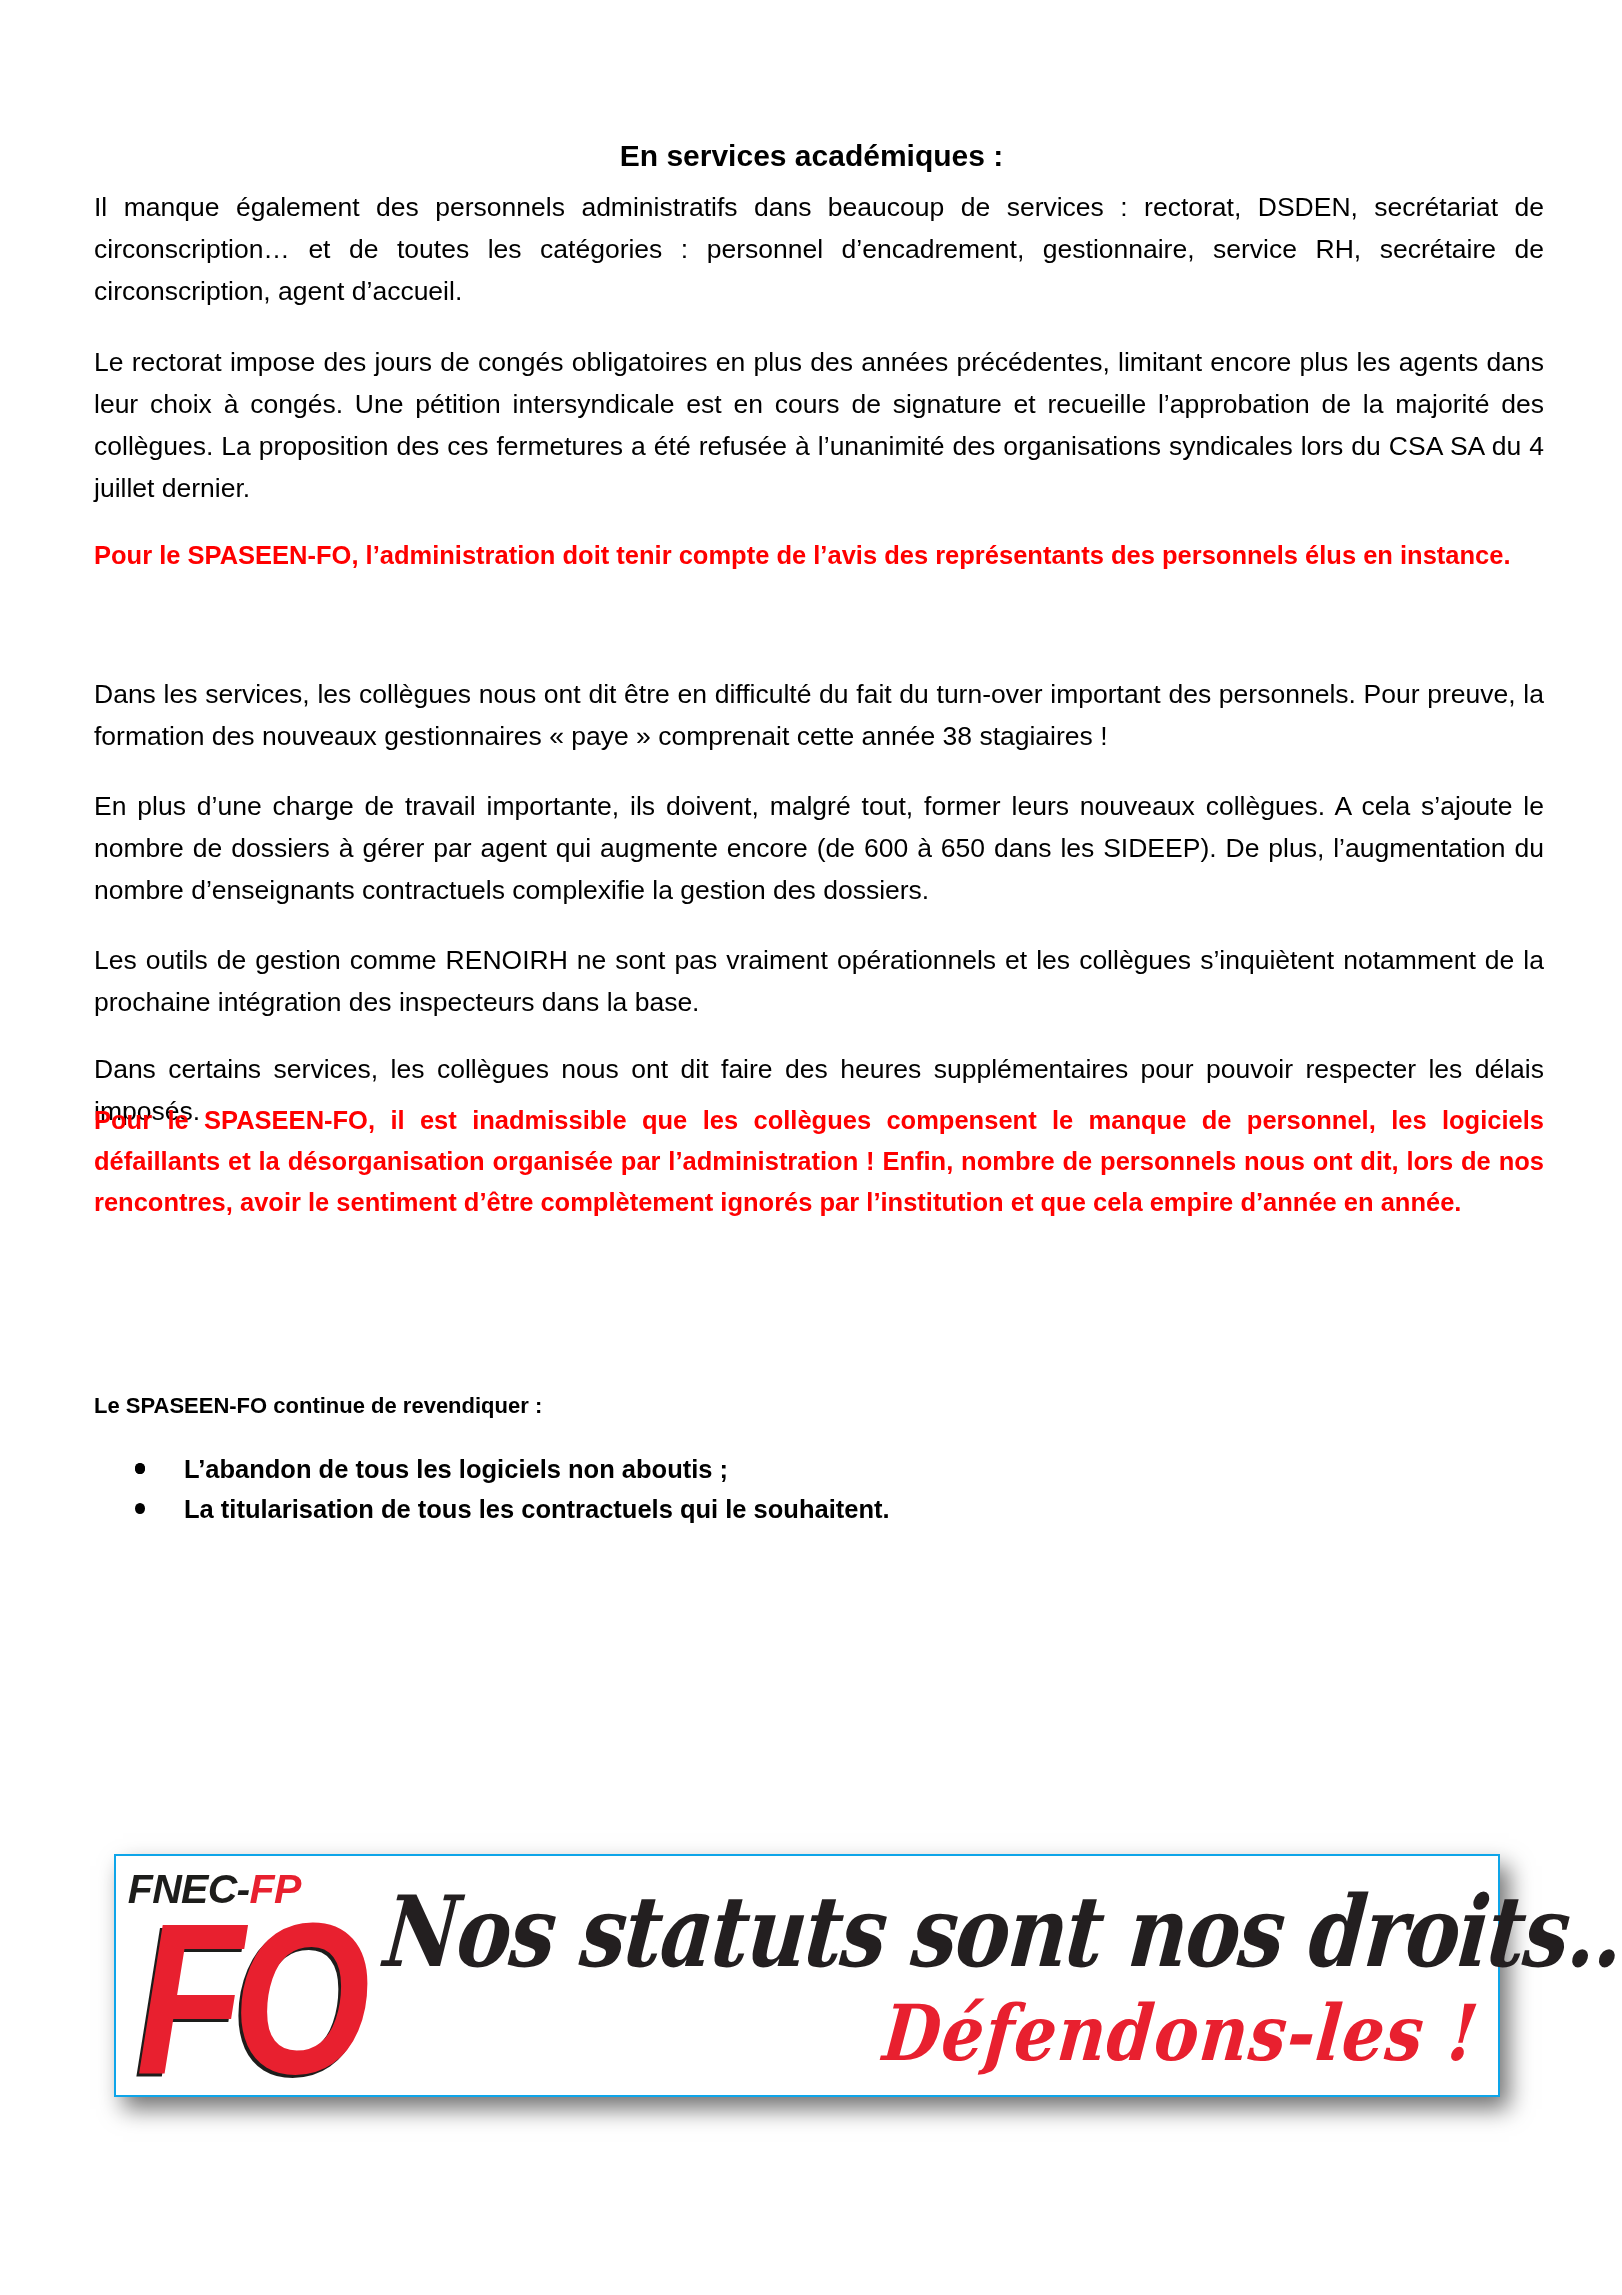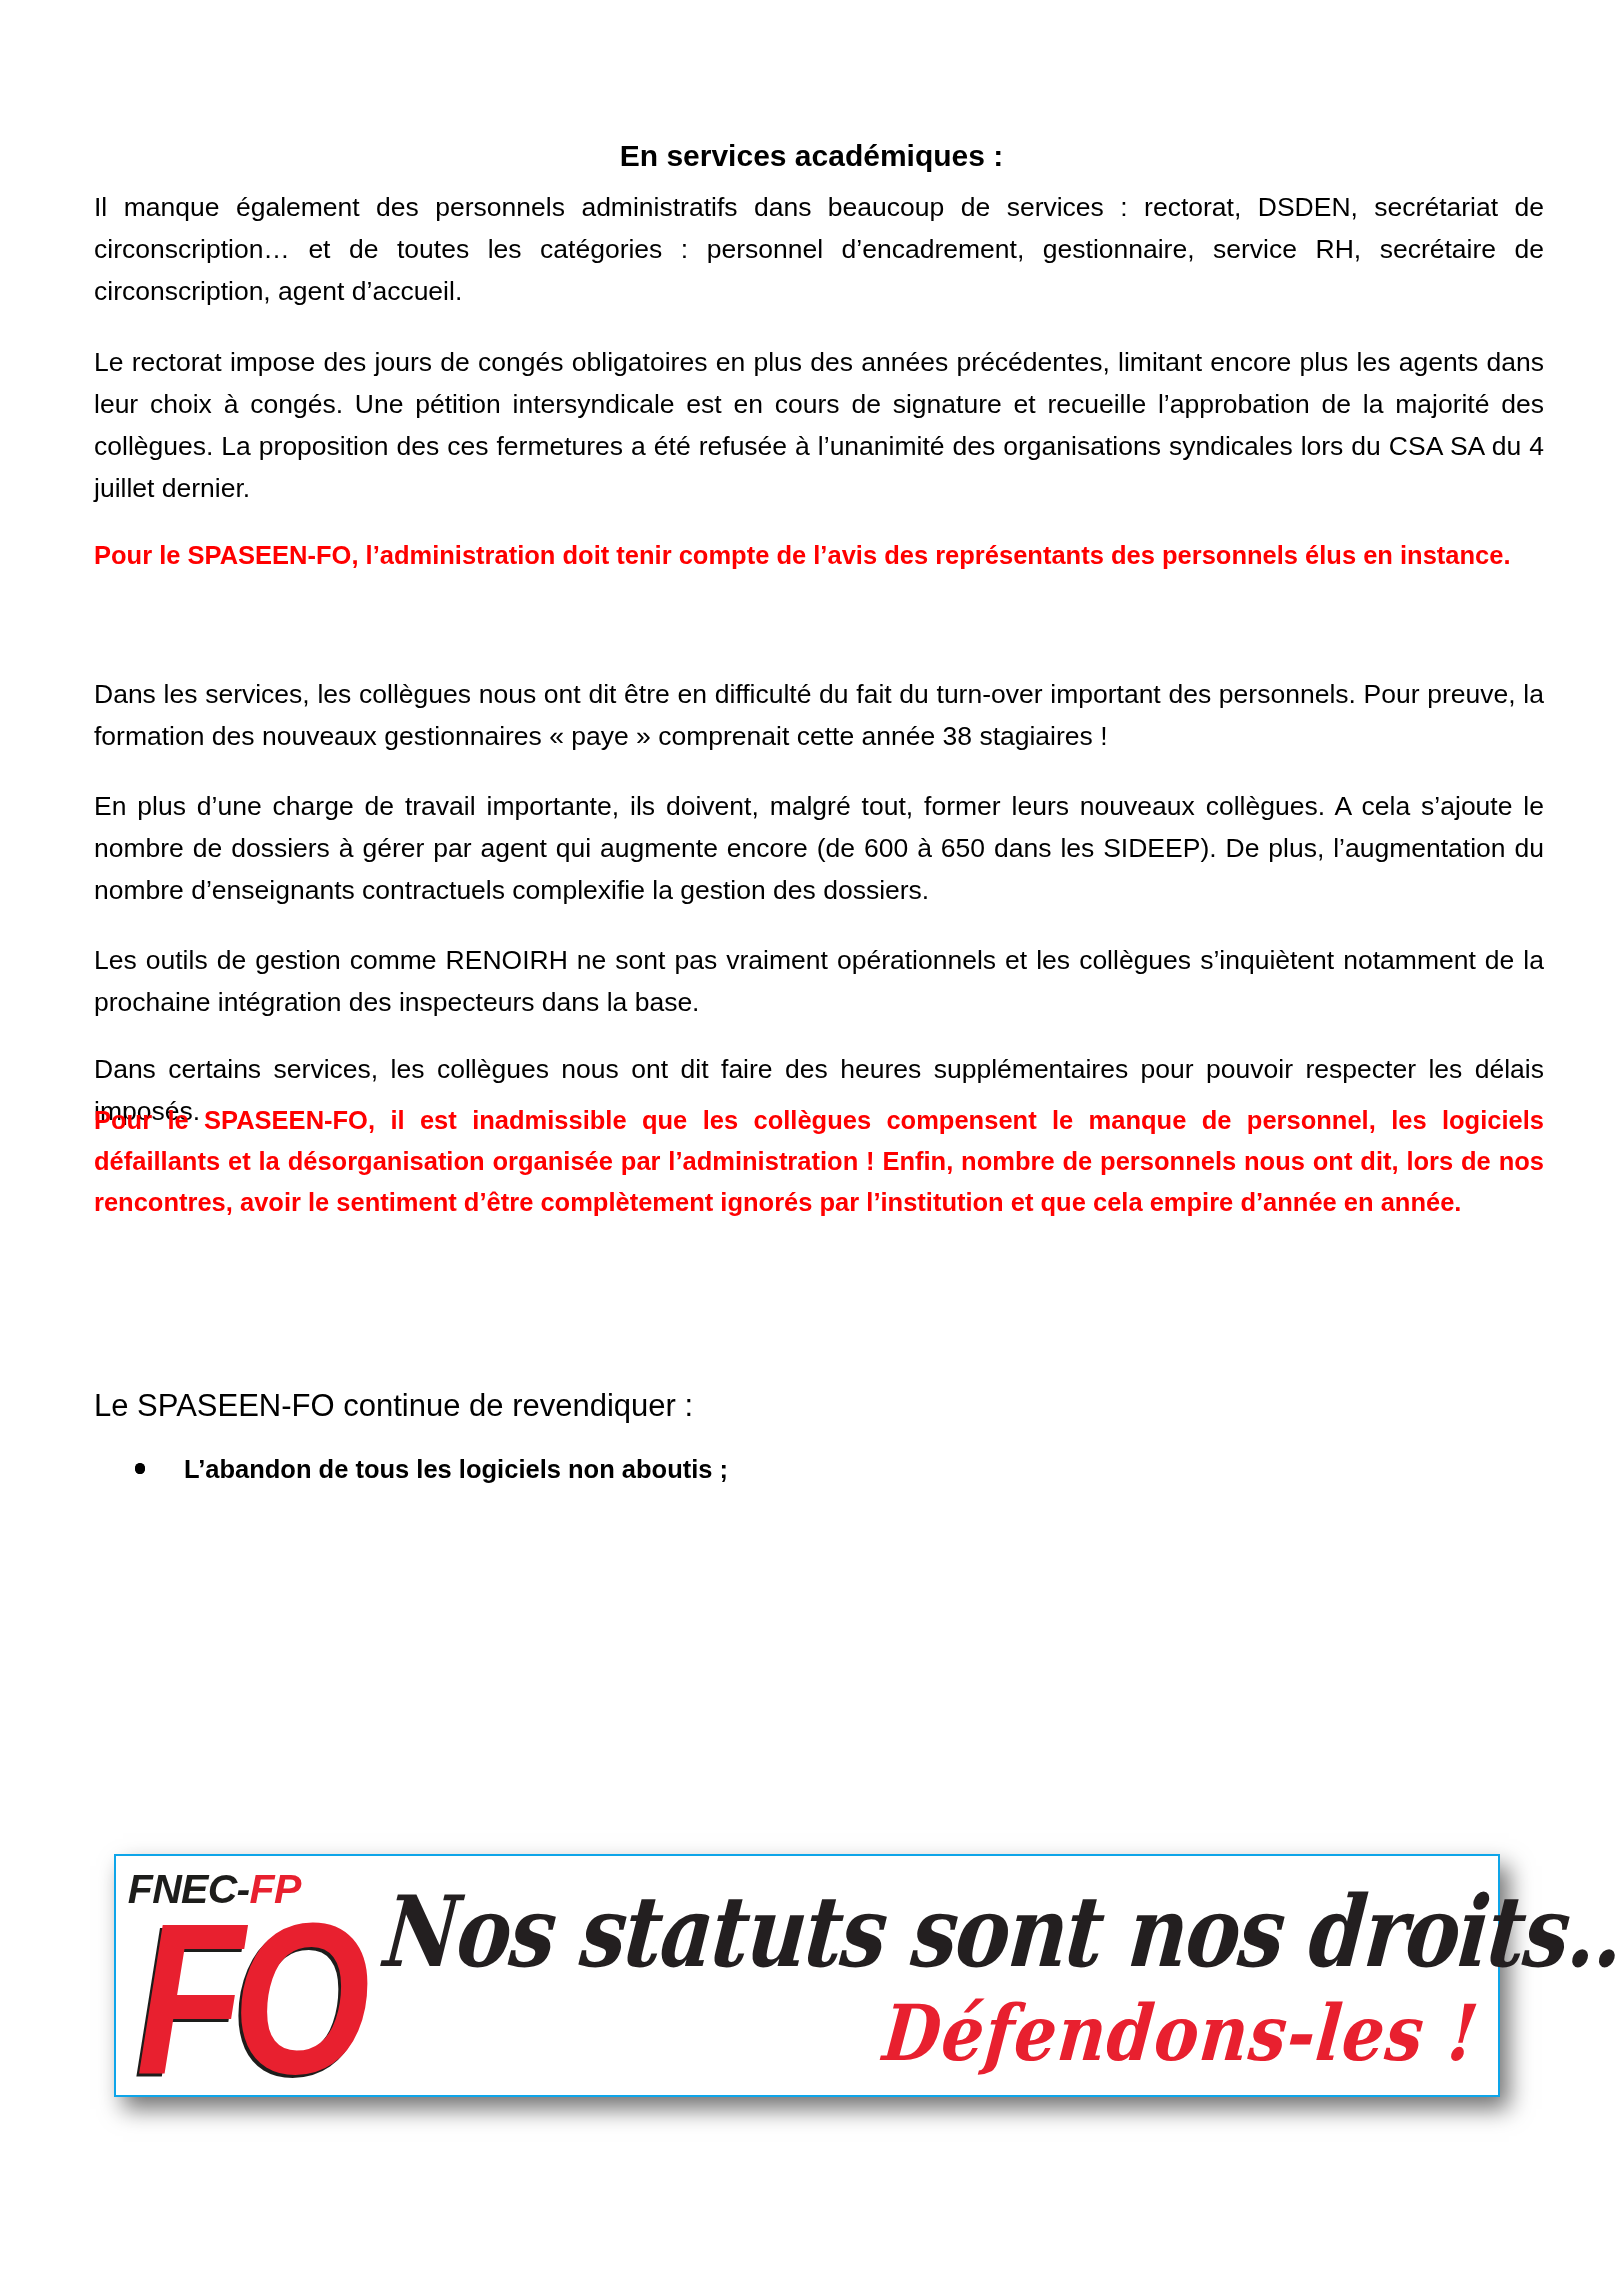--- a/index.html
+++ b/index.html
@@ -3,21 +3,21 @@
 <meta charset="utf-8">
 <style>
   html, body { margin: 0; padding: 0; background: #ffffff; }
   body { width: 1623px; height: 2295px; position: relative; overflow: hidden;
          font-family: "Liberation Sans", "DejaVu Sans", sans-serif; color: #000; }
   .title { position: absolute; left: 0; width: 1623px; top: 111px; text-align: center;
            font-weight: bold; font-size: 30px; line-height: 42px; margin-top: 24px; }
   .para { position: absolute; left: 86px; width: 1450px; margin: 8px;
           font-size: 26.5px; line-height: 42px; text-align: justify; }
   .para.red { color: #ff0000; font-weight: bold; font-size: 25.5px; line-height: 41px; }
-  .para.bold { font-weight: normal; font-size: 31px; }
+  .para.bold { font-weight: bold; font-size: 22px; }
   .demands { position: absolute; left: 86px; width: 1450px; top: 1449px; margin: 0; padding: 0; list-style: none; }
   .demands li { position: relative; padding-left: 98px; font-weight: bold; font-size: 25.5px;
                 line-height: 40px; text-align: justify; }
   .demands .dot { position: absolute; left: 49px; top: 14.4px; width: 9.8px; height: 11px; border-radius: 50%; background: #000; }
 
   .banner { position: absolute; left: 114px; top: 1854px; width: 1382px; height: 239px;
             border: 2px solid #0ea5e9; background: #fff;
             box-shadow: 9.2px 11.8px 22px rgba(0,0,0,0.55); }
   .logo-fnec { position: absolute; left: 11.8px; top: 11.8px; font-family: "Liberation Sans", sans-serif;
                font-weight: bold; font-style: italic; font-size: 41px; letter-spacing: -0.7px; line-height: 42px; }
@@ -47,20 +47,21 @@
 <p class="para" style="top:777px">En plus d’une charge de travail importante, ils doivent, malgré tout, former leurs nouveaux collègues. A cela s’ajoute le nombre de dossiers à gérer par agent qui augmente encore (de 600 à 650 dans les SIDEEP). De plus, l’augmentation du nombre d’enseignants contractuels complexifie la gestion des dossiers.</p>
 <p class="para" style="top:931px">Les outils de gestion comme RENOIRH ne sont pas vraiment opérationnels et les collègues s’inquiètent notamment de la prochaine intégration des inspecteurs dans la base.</p>
 <p class="para" style="top:1040px">Dans certains services, les collègues nous ont dit faire des heures supplémentaires pour pouvoir respecter les délais imposés.</p>
 <p class="para red" style="top:1092px">Pour le SPASEEN-FO, il est inadmissible que les collègues compensent le manque de personnel, les logiciels défaillants et la désorganisation organisée par l’administration ! Enfin, nombre de personnels nous ont dit, lors de nos rencontres, avoir le sentiment d’être complètement ignorés par l’institution et que cela empire d’année en année.</p>
 
 <p class="para bold" style="top:1377px">Le SPASEEN-FO continue de revendiquer :</p>
 
 <ul class="demands">
   <li><span class="dot"></span></li>
   <li><span class="dot"></span><span>L’abandon de tous les logiciels non aboutis ;</span></li>
+  <li><span class="dot"></span><span>La titularisation de tous les contractuels qui le souhaitent.</span></li>
 </ul>
 
 <div class="banner">
   <div class="logo-fnec">
     <span class="blk">FNEC-</span><span class="red">FP</span>
   </div>
   <div class="logo-fo">FO</div>
   <div class="slogan-main">Nos statuts sont nos droits...</div>
   <div class="slogan-sub">Défendons-les !</div>
 </div>

